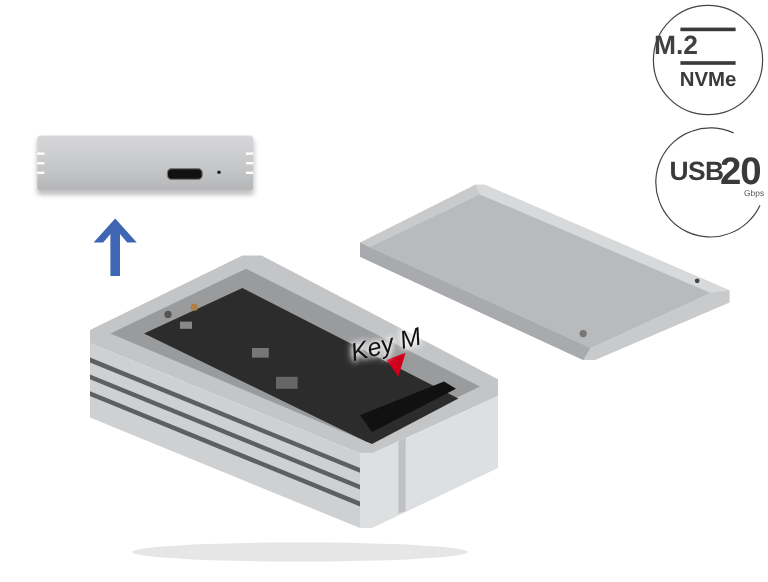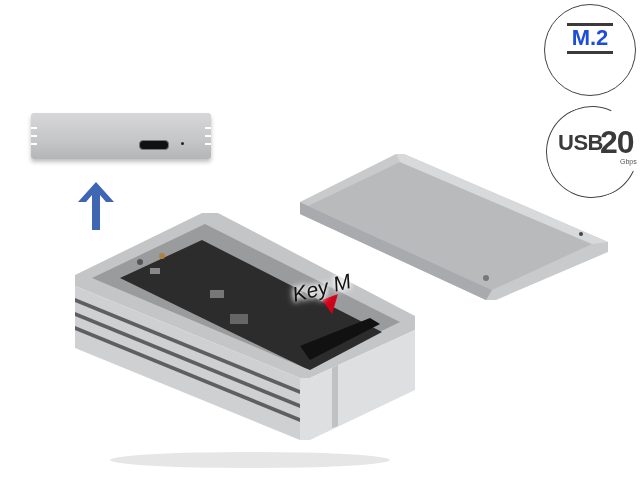--- a/index.html
+++ b/index.html
@@ -2,21 +2,21 @@
 <html><head>
 <meta charset="utf-8">
 <style>
   html,body{margin:0;padding:0;background:#ffffff;}
   body{width:640px;height:485px;position:relative;overflow:hidden;font-family:"Liberation Sans",sans-serif;}
   .abs{position:absolute;}
   
   .badge-circle{position:absolute;border:1.5px solid #444;border-radius:50%;}
   .m2{left:544px;top:4px;width:90px;height:90px;}
   .m2-line{position:absolute;left:22px;top:18px;width:46px;height:3px;background:#3a3a3a;}
-  .m2-title{position:absolute;left:0;width:90px;top:20px;text-align:center;font-weight:bold;font-size:22px;color:#1d4ed8;}
+  .m2-title{position:absolute;left:0;width:90px;top:20px;font-weight:bold;font-size:22px;color:#404040;}
   .m2-line2{position:absolute;left:22px;top:46px;width:46px;height:3px;background:#3a3a3a;}
   .m2-sub{position:absolute;left:0;width:90px;top:52px;text-align:center;font-weight:bold;font-size:17px;color:#3a3a3a;}
   .usb{position:absolute;left:546px;top:106px;width:96px;height:96px;}
   .usb-arc{position:absolute;left:0;top:0;width:90px;height:90px;border:1.5px solid #444;border-radius:50%;border-right-color:transparent;transform:rotate(-20deg);}
   .usb-txt{position:absolute;left:12px;top:24px;font-family:"Liberation Sans Narrow","Liberation Sans",sans-serif;font-weight:bold;font-size:22px;color:#3a3a3a;letter-spacing:-0.5px;}
   .usb-40{position:absolute;left:54px;top:18px;font-weight:bold;font-size:32px;color:#3a3a3a;letter-spacing:-1px;}
   .usb-gbps{position:absolute;left:74px;top:52px;font-size:7px;color:#555;}
   
   .front{left:31px;top:113px;width:180px;height:46px;background:linear-gradient(#d7d7d9,#c5c6c8 60%,#b4b5b7);border-radius:3px;box-shadow:0 3px 4px rgba(0,0,0,0.25);}
   .vent{position:absolute;width:6px;height:2px;background:#fff;}
@@ -30,20 +30,21 @@
   .base{left:70px;top:210px;}
   .key-label{position:absolute;left:292px;top:276px;font-size:21px;color:#111;transform:rotate(-14deg);text-shadow:0 0 4px #fff,0 0 6px #fff,0 0 8px #fff;font-style:italic;}
 </style>
 </head>
 <body>
 
 <div class="badge-circle m2">
   <div class="m2-line"></div>
   <div class="m2-title">M.2</div>
   <div class="m2-line2"></div>
+  <div class="m2-sub">NVMe</div>
 </div>
 
 <div class="usb">
   <div class="usb-arc"></div>
   <div class="usb-txt">USB</div>
   <div class="usb-40">20</div>
   <div class="usb-gbps">Gbps</div>
 </div>
 
 <div class="abs front">

